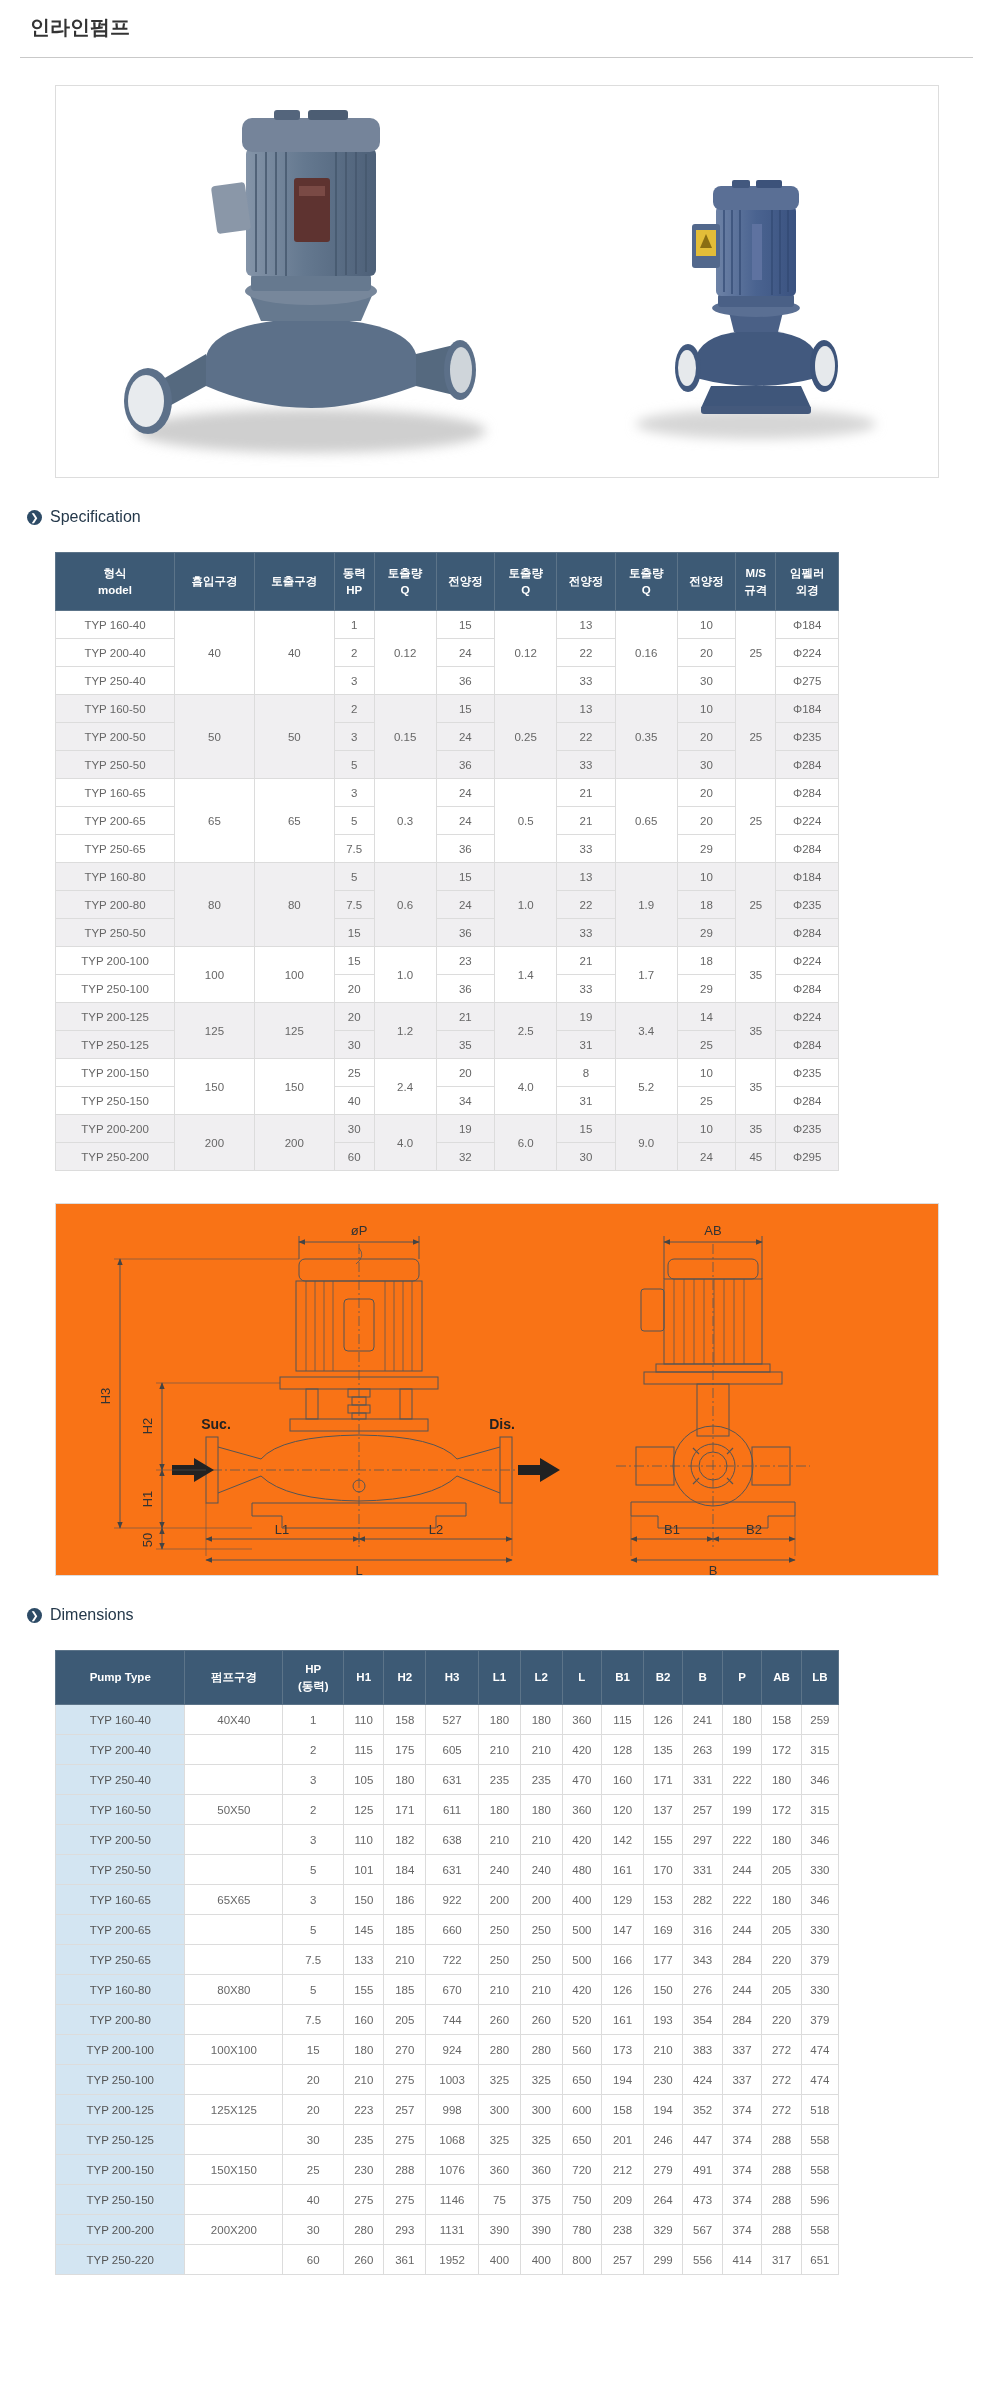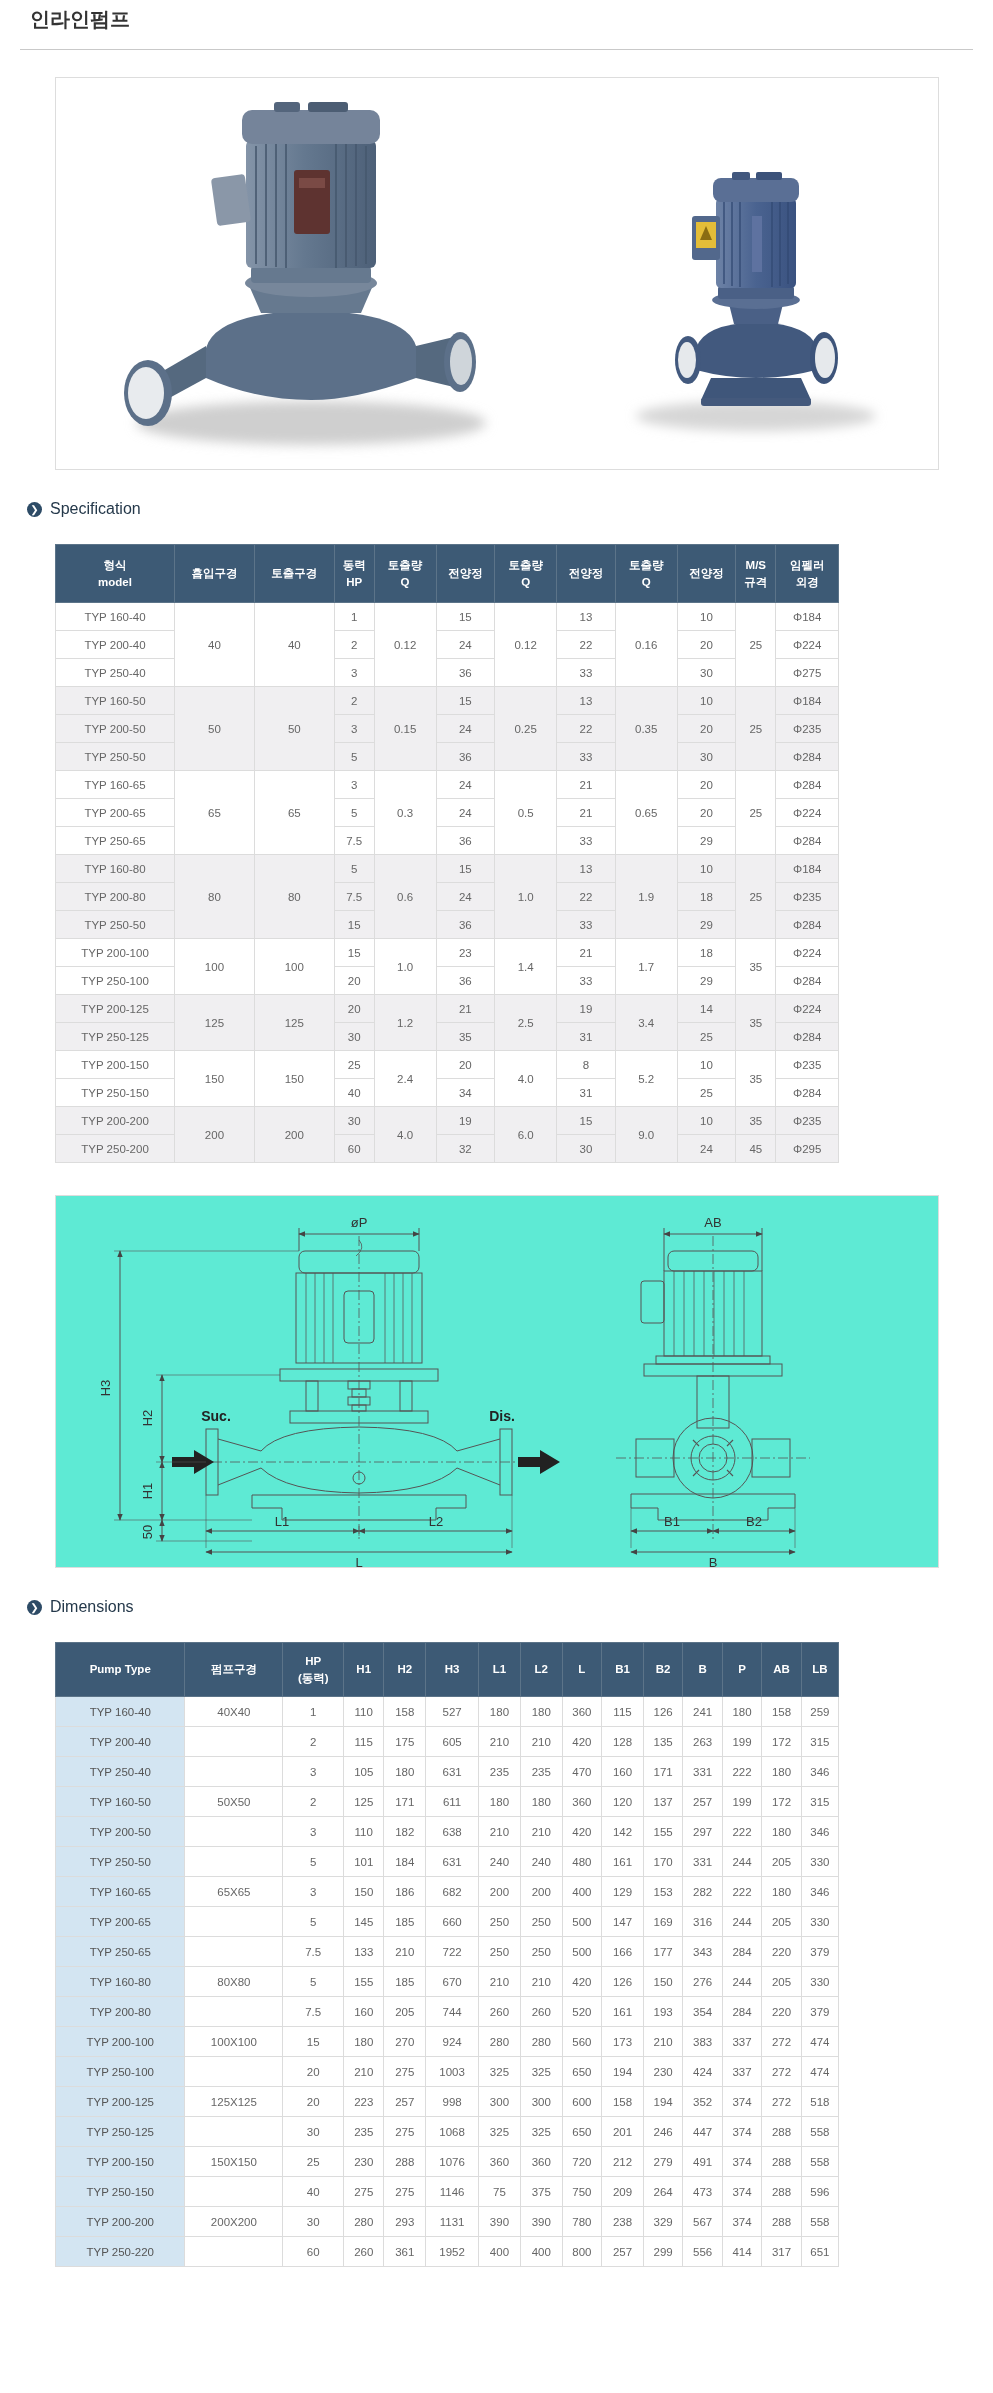--- a/index.html
+++ b/index.html
@@ -10,21 +10,21 @@
     --border-col:#dcdcdc;
     --cell-text:#666;
   }
   *{box-sizing:border-box;margin:0;padding:0;}
   body{
     width:993px;
     background:#ffffff;
     font-family:"Liberation Sans","DejaVu Sans",sans-serif;
     color:#333;
   }
-  .page{width:993px;padding-top:6px;}
+  .page{width:993px;padding-top:14px;}
   h1.page-title{
     font-size:20px;font-weight:bold;color:#333;margin-left:30px;letter-spacing:0;
   }
   .title-rule{
     border:none;border-top:1px solid #c9c9c9;margin:16px 20px 0 20px;
   }
   .image-box{
     margin:27px auto 0 55px;width:884px;height:393px;
     border:1px solid #ddd;background:#fff;position:relative;overflow:hidden;
   }
@@ -50,21 +50,21 @@
   table.data td{
     border:1px solid var(--border-col);text-align:center;vertical-align:middle;
     padding:0 1px;background:#fff;
   }
   #spec-table td{height:28px;}
   #dim-table td{height:30px;}
   #spec-table tr.shaded td{background:var(--group-shade);}
   #dim-table td.first{background:var(--dim-first-col);color:#555;}
   .drawing-box{
     margin:32px auto 0 55px;width:884px;height:373px;
-    border:1px solid #ddd;background:#5eead4;position:relative;
+    border:1px solid #ddd;background:#f97316;position:relative;
   }
   .drawing-box svg{display:block;}
   svg text{font-family:"Liberation Sans","DejaVu Sans",sans-serif;}
   .dim-label{font-size:13px;fill:#333;}
   .flow-label{font-size:14px;font-weight:bold;fill:#222;}
   .bottom-space{height:40px;}
 </style>
 </head>
 <body>
 
@@ -683,21 +683,21 @@
           <td>244</td>
           <td>205</td>
           <td>330</td>
         </tr>
         <tr>
           <td class="first">TYP 160-65</td>
           <td>65X65</td>
           <td>3</td>
           <td>150</td>
           <td>186</td>
-          <td>682</td>
+          <td>922</td>
           <td>200</td>
           <td>200</td>
           <td>400</td>
           <td>129</td>
           <td>153</td>
           <td>282</td>
           <td>222</td>
           <td>180</td>
           <td>346</td>
         </tr>

